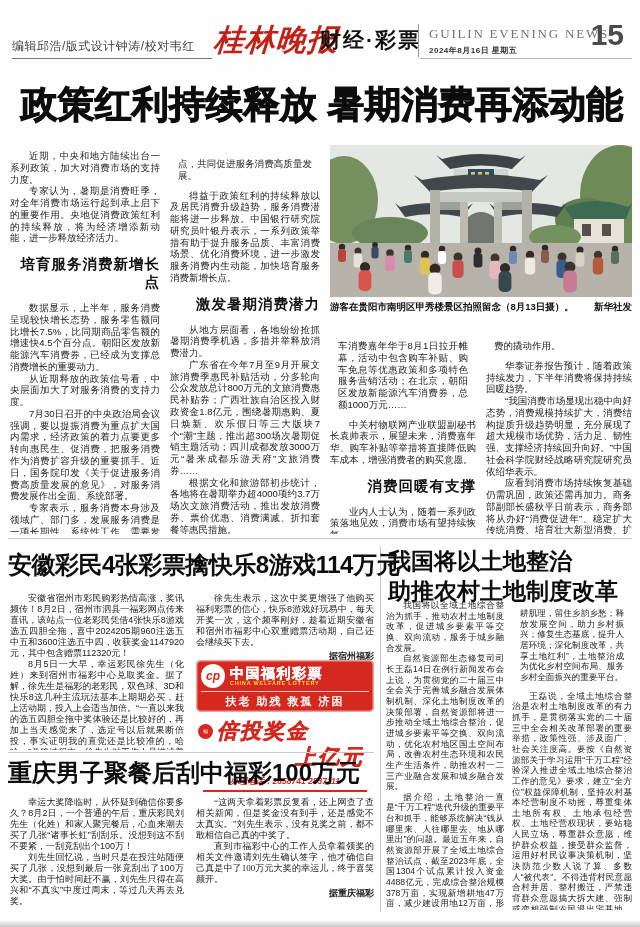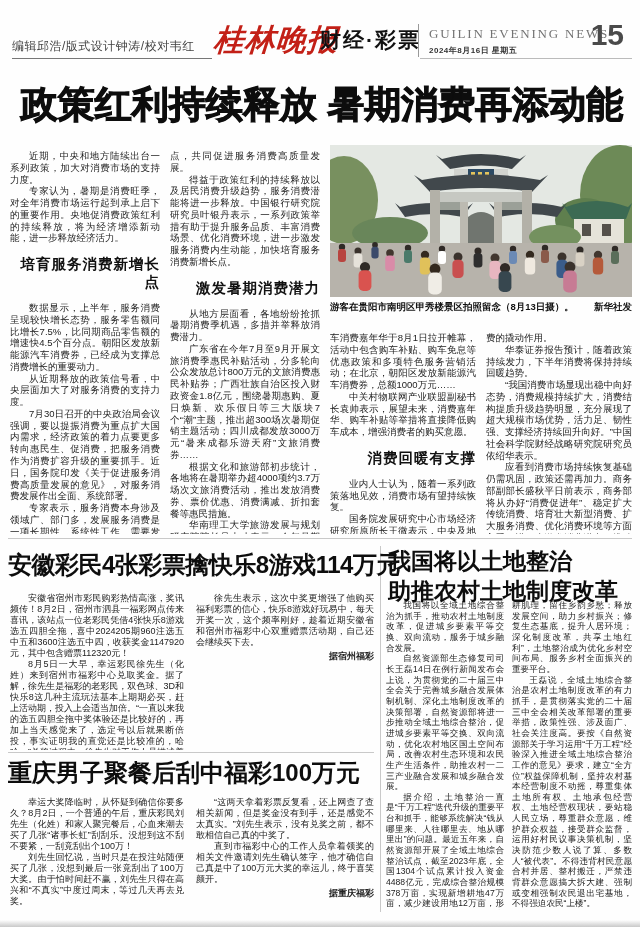--- a/index.html
+++ b/index.html
@@ -20,21 +20,21 @@
   
   .main-headline{position:absolute;left:0;top:78px;width:640px;margin:2px;text-align:center;
                  font-size:37px;font-weight:900;color:#0d0d0d;letter-spacing:0px;
                  -webkit-text-stroke:1px #0d0d0d;}
   .col{position:absolute;text-align:justify;overflow:hidden;}
   .maincol{font-size:9.5px;line-height:1.24;width:150px;top:150px;height:384px;}
   .c1{left:10px;} .c2{left:170px;}
   .c3,.c4{top:332px;height:202px;width:146px;}
   .c3{left:330px;} .c4{left:486px;}
   .blk-p{margin:0;text-indent:2em;}
-  .blk-pc{margin:0;text-indent:0;}
+  .blk-pc{margin:8px;text-indent:0;}
   .blk-h{margin:12px 0 10px;font-size:14.5px;font-weight:900;color:#111;letter-spacing:1px;text-indent:0;text-align:right;}
   .blk-src{margin:3px 0 12px;text-indent:0;text-align:right;font-weight:bold;}
   .photo{position:absolute;left:330px;top:145px;width:302px;height:152px;overflow:hidden;background:#dfe3df;}
   .photo svg{display:block;}
   .caption-row{position:absolute;left:330px;top:301px;width:302px;display:flex;justify-content:space-between;
                font-size:9.5px;font-weight:bold;color:#111;}
   
   .divider-1{position:absolute;left:8px;top:538px;width:624px;height:1px;background:#c9c9c9;}
   .v-divider{position:absolute;left:380px;top:546px;width:1px;height:366px;background:#c9c9c9;}
   .divider-2{position:absolute;left:8px;top:752px;width:366px;height:1px;background:#c9c9c9;}
@@ -69,21 +69,21 @@
   .land-headline{position:absolute;left:388px;top:547px;width:246px;margin:0;font-size:23px;font-weight:900;
                  color:#0d0d0d;line-height:1.3;letter-spacing:0;}
   .landcol{font-size:8.6px;line-height:1.24;top:600px;height:310px;}
   .ld1{left:386px;width:118px;}
   .ld2{left:512px;width:120px;}
   
   .cq-headline{position:absolute;left:8px;top:757px;width:368px;margin:0;font-size:24px;font-weight:900;
                color:#0d0d0d;white-space:nowrap;letter-spacing:0;}
   .cqcol{font-size:9px;line-height:1.22;top:797px;height:123px;}
   .cq1{left:10px;width:174px;}
-  .cq2{left:196px;width:178px;}
+  .cq2{left:196px;width:178px;font-family:Liberation Serif, serif;}
 </style>
 </head>
 <body>
 
 <div class="page">
 
   <div class="credits">编辑邱浩/版式设计钟涛/校对韦红</div>
   <div class="masthead">桂林晚报</div>
   <div class="section-title">财经·彩票</div>
   <div class="hdr-vline"></div>
@@ -263,20 +263,40 @@
   <h2 class="anhui-headline">安徽彩民4张彩票擒快乐8游戏114万元</h2>
   <div class="col lotcol la1">
       <p class="blk-p">安徽省宿州市彩民购彩热情高涨，奖讯频传！8月2日，宿州市泗县一福彩网点传来喜讯，该站点一位老彩民凭借4张快乐8游戏选五四胆全拖，喜中2024205期960注选五中五和3600注选五中四，收获奖金1147920元，其中包含赠票112320元！</p>
       <p class="blk-p">8月5日一大早，幸运彩民徐先生（化姓）来到宿州市福彩中心兑取奖金。据了解，徐先生是福彩的老彩民，双色球、3D和快乐8这几种主流玩法基本上期期必买，赶上活动期，投入上会适当加倍。“一直以来我的选五四胆全拖中奖体验还是比较好的，再加上当天感觉来了，选定号以后就果断倍投，事实证明我的直觉还是比较准的，哈哈。”兑奖过程中，徐先生对工作人员描述着中奖过程。</p>
     </div>
   <div class="col lotcol la2">
       <p class="blk-p">徐先生表示，这次中奖更增强了他购买福利彩票的信心，快乐8游戏好玩易中，每天开奖一次，这个频率刚好，趁着近期安徽省和宿州市福彩中心双重赠票活动期，自己还会继续买下去。</p>
       <p class="blk-src">据宿州福彩</p>
     </div>
 
+  <div class="ad-box">
+    <div class="ad-red">
+      <div class="ad-row1">
+        <div class="ad-logo">cp</div>
+        <div>
+          <div class="ad-brand">中国福利彩票</div>
+          <div class="ad-brand-en">CHINA WELFARE LOTTERY</div>
+        </div>
+      </div>
+      <div class="ad-slogan">扶老 助残 救孤 济困</div>
+    </div>
+    <div class="ad-mid">
+      <div class="ad-line1">
+        <div class="ad-seal">福</div>
+        <div class="ad-bonus">倍投奖金</div>
+      </div>
+      <div class="ad-line2 ad-bonus">上亿元</div>
+    </div>
+    <div class="ad-phone">办理电话：2858741 2837111</div>
+  </div>
 
   <h2 class="land-headline">
     <span>我国将以土地整治</span><br>
     <span>助推农村土地制度改革</span>
   </h2>
   <div class="col landcol ld1">
       <p class="blk-p">我国将以全域土地综合整治为抓手，推动农村土地制度改革，促进城乡要素平等交换、双向流动，服务于城乡融合发展。</p>
       <p class="blk-p">自然资源部生态修复司司长王磊14日在例行新闻发布会上说，为贯彻党的二十届三中全会关于完善城乡融合发展体制机制、深化土地制度改革的决策部署，自然资源部将进一步推动全域土地综合整治，促进城乡要素平等交换、双向流动，优化农村地区国土空间布局，改善农村生态环境和农民生产生活条件，助推农村一二三产业融合发展和城乡融合发展。</p>
       <p class="blk-p">据介绍，土地整治一直是“千万工程”迭代升级的重要平台和抓手，能够系统解决“钱从哪里来、人往哪里去、地从哪里出”的问题。最近五年来，自然资源部开展了全域土地综合整治试点，截至2023年底，全国1304个试点累计投入资金4488亿元，完成综合整治规模378万亩，实现新增耕地47万亩，减少建设用地12万亩，形成一系列可推广、可复制的宝贵经验。通过“保护农</p>
     </div>

